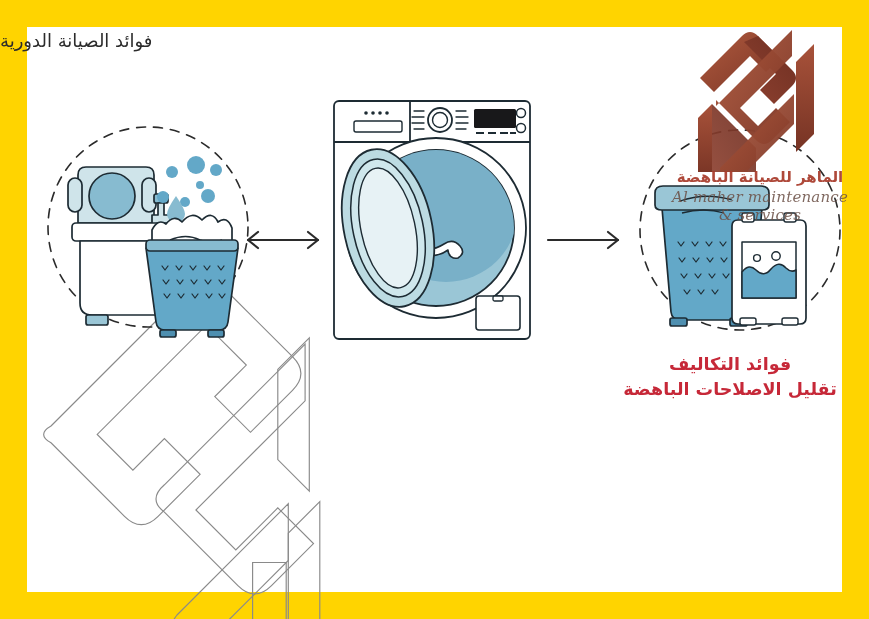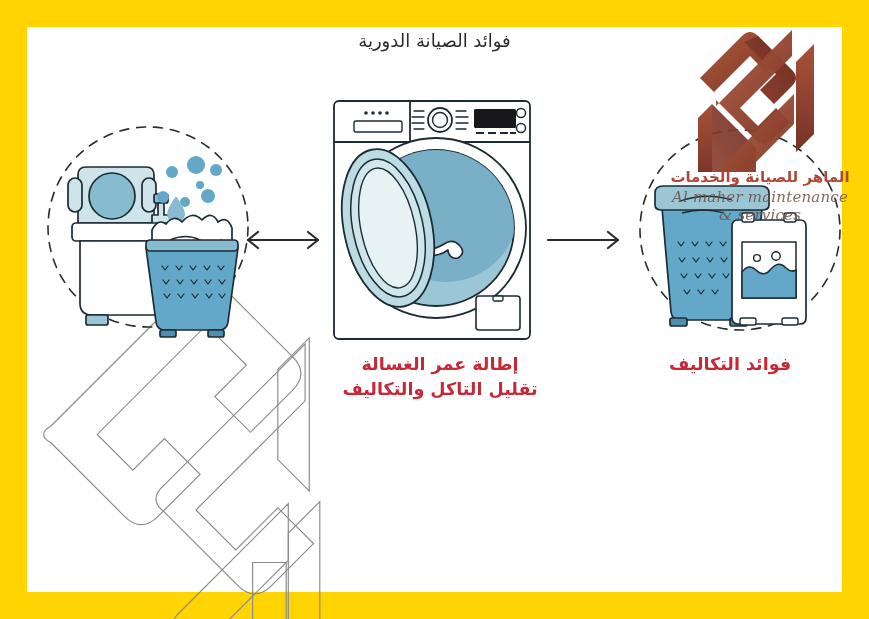--- a/index.html
+++ b/index.html
@@ -28,21 +28,21 @@
     width: 869px; height: 619px;
     pointer-events: none;
   }
   #watermark-svg { z-index: 1; }
   #art-svg { z-index: 2; }
 
   .title {
     position: absolute;
     left: 0; top: 30px;
     width: 869px;
-    text-align: center;
+    text-align: left;
     font-size: 18px;
     color: #2b2b2b;
     direction: rtl;
     z-index: 5;
     letter-spacing: 0.2px;
   }
   .caption {
     position: absolute;
     z-index: 5;
     direction: rtl;
@@ -240,26 +240,23 @@
       <path d="M742 272 q7 -9 14 -2 q8 8 15 -1 q8 -9 15 -1 q5 5 10 2 l0 28 -54 0 Z" fill="#63a8c8" stroke="#1d2b33" stroke-width="1.5"></path>
       <circle cx="757" cy="258" r="3.4" fill="#ffffff" stroke-width="1.4"></circle>
       <circle cx="776" cy="256" r="4.2" fill="#ffffff" stroke-width="1.4"></circle>
       <rect x="740" y="318" width="16" height="7" rx="2" fill="#ffffff" stroke-width="1.4"></rect>
       <rect x="782" y="318" width="16" height="7" rx="2" fill="#ffffff" stroke-width="1.4"></rect>
     </g>
   </svg>
 
   <div class="title">فوائد الصيانة الدورية</div>
 
-  <div class="caption" id="caption-center">
-    <span class="line1">إطالة عمر الغسالة</span>
-    <span class="line2">تقليل التاكل والتكاليف</span>
-  </div>
   <div class="caption" id="caption-right">
     <span class="line1">فوائد التكاليف</span>
+    <span class="line2">تقليل الاصلاحات الباهضة</span>
   </div>
 
   <div id="logo">
     <svg width="188" height="150" viewBox="0 0 188 150" xmlns="http://www.w3.org/2000/svg">
       <defs>
         <linearGradient id="lgA" x1="0" y1="0" x2="1" y2="1">
           <stop offset="0%" stop-color="#b05a3e"></stop>
             <stop offset="100%" stop-color="#7a3526"></stop>
         </linearGradient>
         <linearGradient id="lgB" x1="0" y1="1" x2="1" y2="0">
@@ -282,16 +279,16 @@
         <path d="M20 78 L96 2 L96 28 L44 80 L62 98 L80 80 L94 94 L76 112 Q68 120 60 112 L20 72 Z" fill="url(#lgA)" opacity="0.97"></path>
 
         <path d="M2 90 L16 76 L16 152 L2 152 Z" fill="url(#lgC)"></path>
         <path d="M16 76 L60 120 L60 152 L16 152 Z" fill="url(#lgB)" opacity="0.92"></path>
 
         <path d="M24 140 L98 66 L98 96 L52 142 L52 152 L24 152 Z" fill="url(#lgA)" opacity="0.95"></path>
 
         <path d="M56 54 L74 36 L92 54 L74 72 Z" fill="#ffffff" opacity="0.0"></path>
       </g>
     </svg>
-    <div class="logo-ar">الماهر للصيانة والخدمات</div>
+    <div class="logo-ar">الماهر للصيانة الباهضة</div>
     <div class="logo-en">Al maher maintenance &amp; services</div>
   </div>
 </div>
 
 </body></html>

